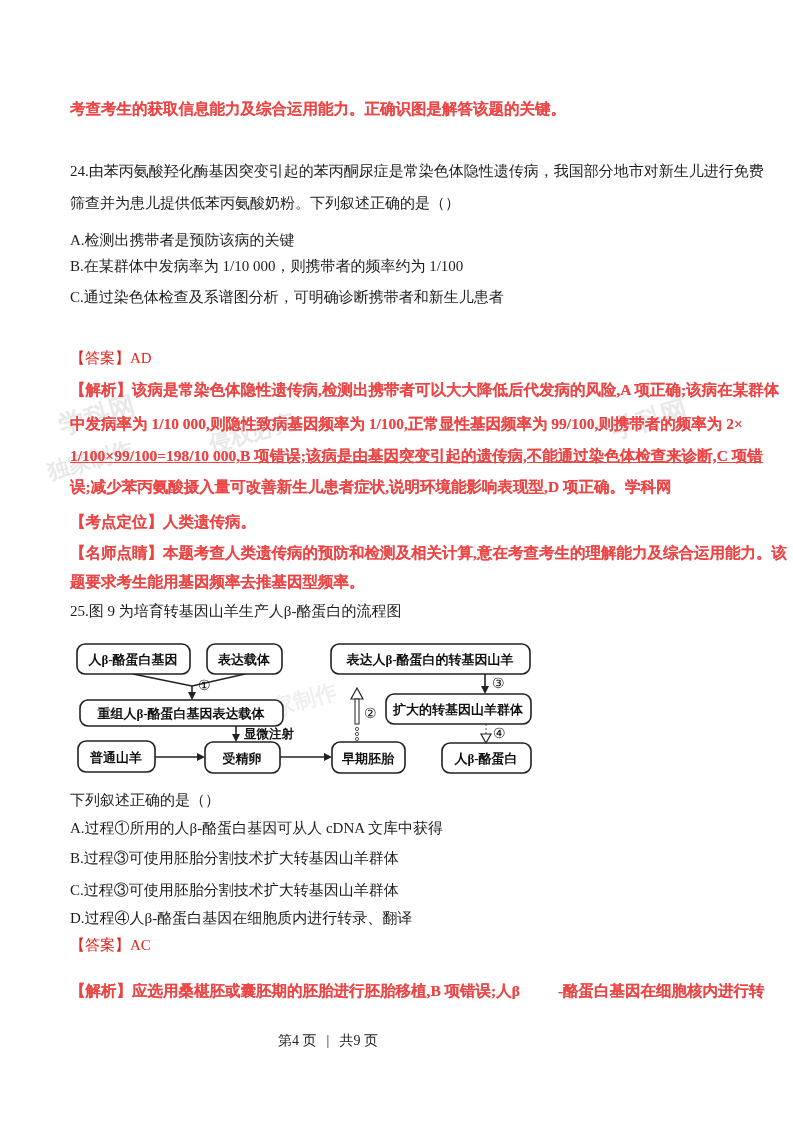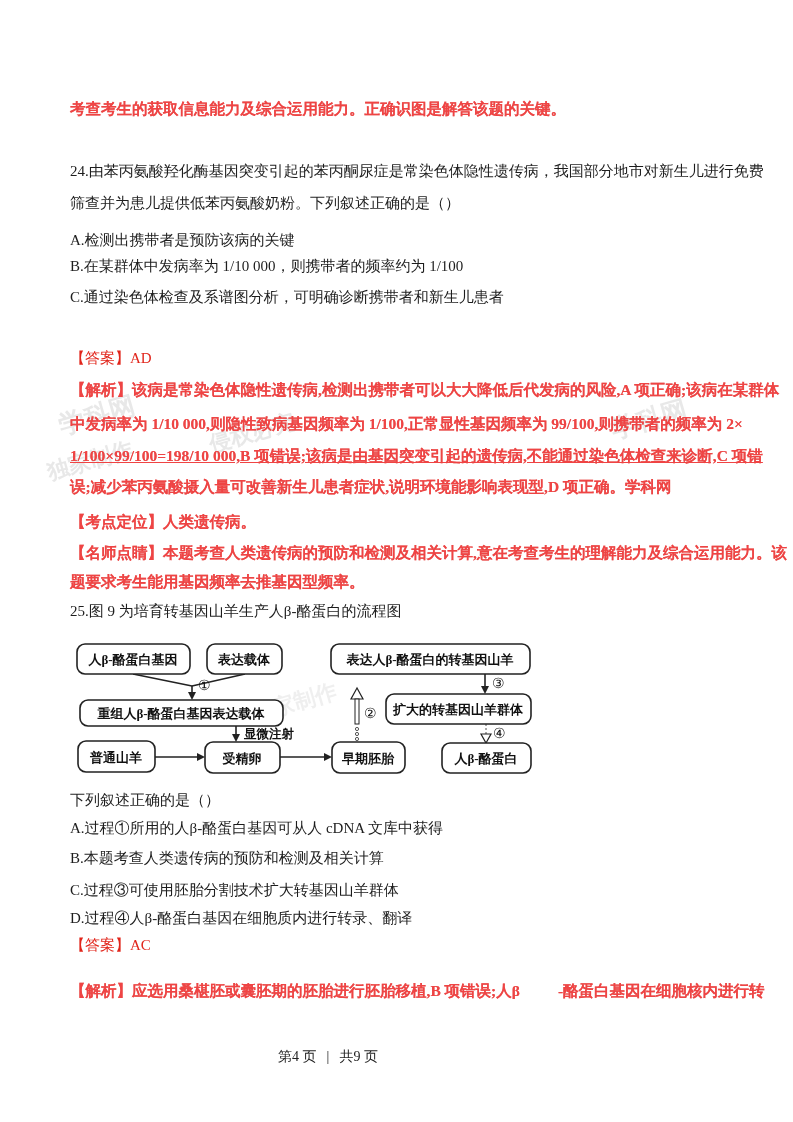--- a/index.html
+++ b/index.html
@@ -18,21 +18,21 @@
   }
   .sec{font-weight:bold;font-size:15.5px;color:#000;}
   .red-plain{color:#e1251b;}
   .red-img{
     color:#ef4444;font-weight:bold;font-size:15.5px;
     text-shadow:0 0 0.5px rgba(205,32,25,.55);
   }
   .gapspan{display:inline-block;width:38px;}
   .footer{
     position:absolute;left:0;top:1032px;width:656px;
-    text-align:center;font-size:14px;color:#222;margin-top:16px;
+    text-align:center;font-size:14px;color:#222;
   }
   .footer span{margin:0 5px;}
   .wm{
     position:absolute;
     color:rgba(140,140,140,0.20);
     font-size:26px;font-weight:bold;
     transform:rotate(-16deg);
     pointer-events:none;
     font-family:"Liberation Sans","DejaVu Sans",sans-serif;
     white-space:nowrap;
@@ -144,21 +144,21 @@
       <text x="298" y="125" text-anchor="middle">早期胚胎</text>
     </g>
     <g>
       <rect class="box" x="372" y="105" width="89" height="30" rx="8"></rect>
       <text x="416" y="125" text-anchor="middle">人β-酪蛋白</text>
     </g>
   </svg>
 
   <div class="ln" style="top:790px;">下列叙述正确的是（）</div>
   <div class="ln" style="top:818px;">A.过程①所用的人β-酪蛋白基因可从人 cDNA 文库中获得</div>
-  <div class="ln" style="top:848px;">B.本题考查人类遗传病的预防和检测及相关计算</div>
+  <div class="ln" style="top:848px;">B.过程③可使用胚胎分割技术扩大转基因山羊群体</div>
   <div class="ln" style="top:880px;">C.过程③可使用胚胎分割技术扩大转基因山羊群体</div>
   <div class="ln" style="top:908px;">D.过程④人β-酪蛋白基因在细胞质内进行转录、翻译</div>
 
   <div class="ln red-plain" style="top:935px;">【答案】AC</div>
 
   <div class="ln red-img" style="top:980px;">
     <span>【解析】应选用桑椹胚或囊胚期的胚胎进行胚胎移植,B 项错误;人β</span><span class="gapspan"></span><span>-酪蛋白基因在细胞核内进行转</span>
   </div>
 
   <div class="footer">

